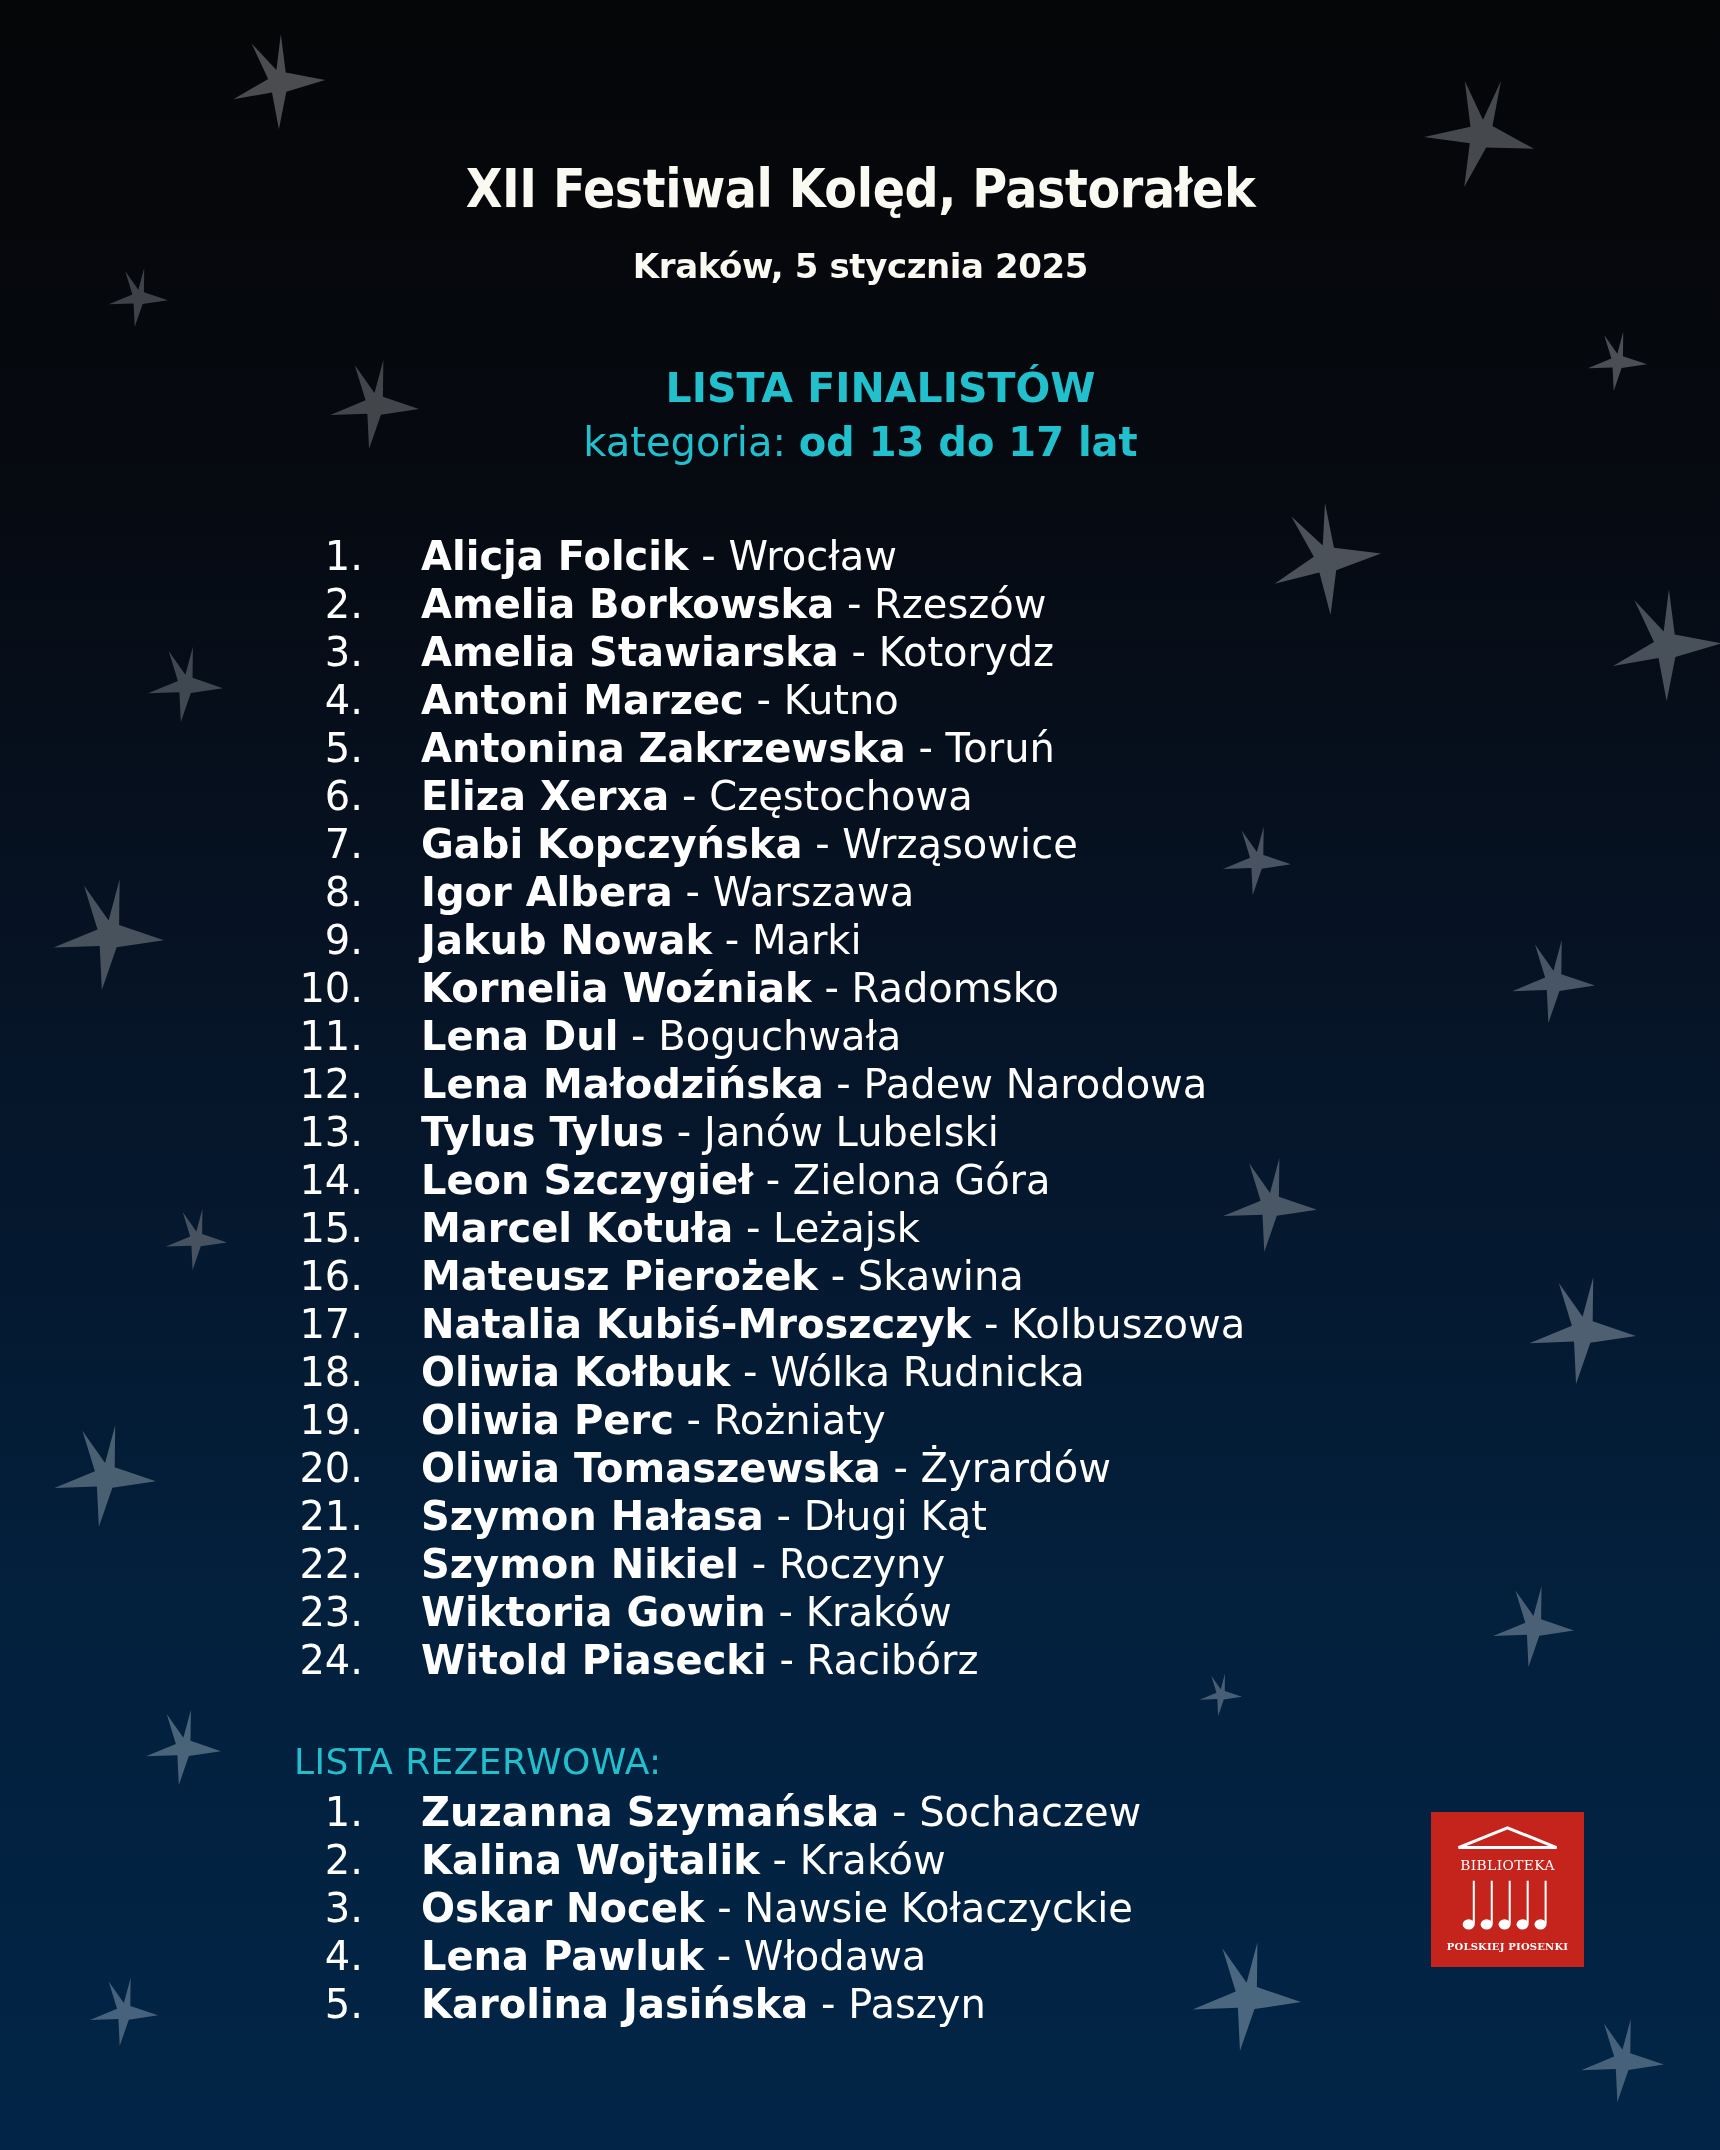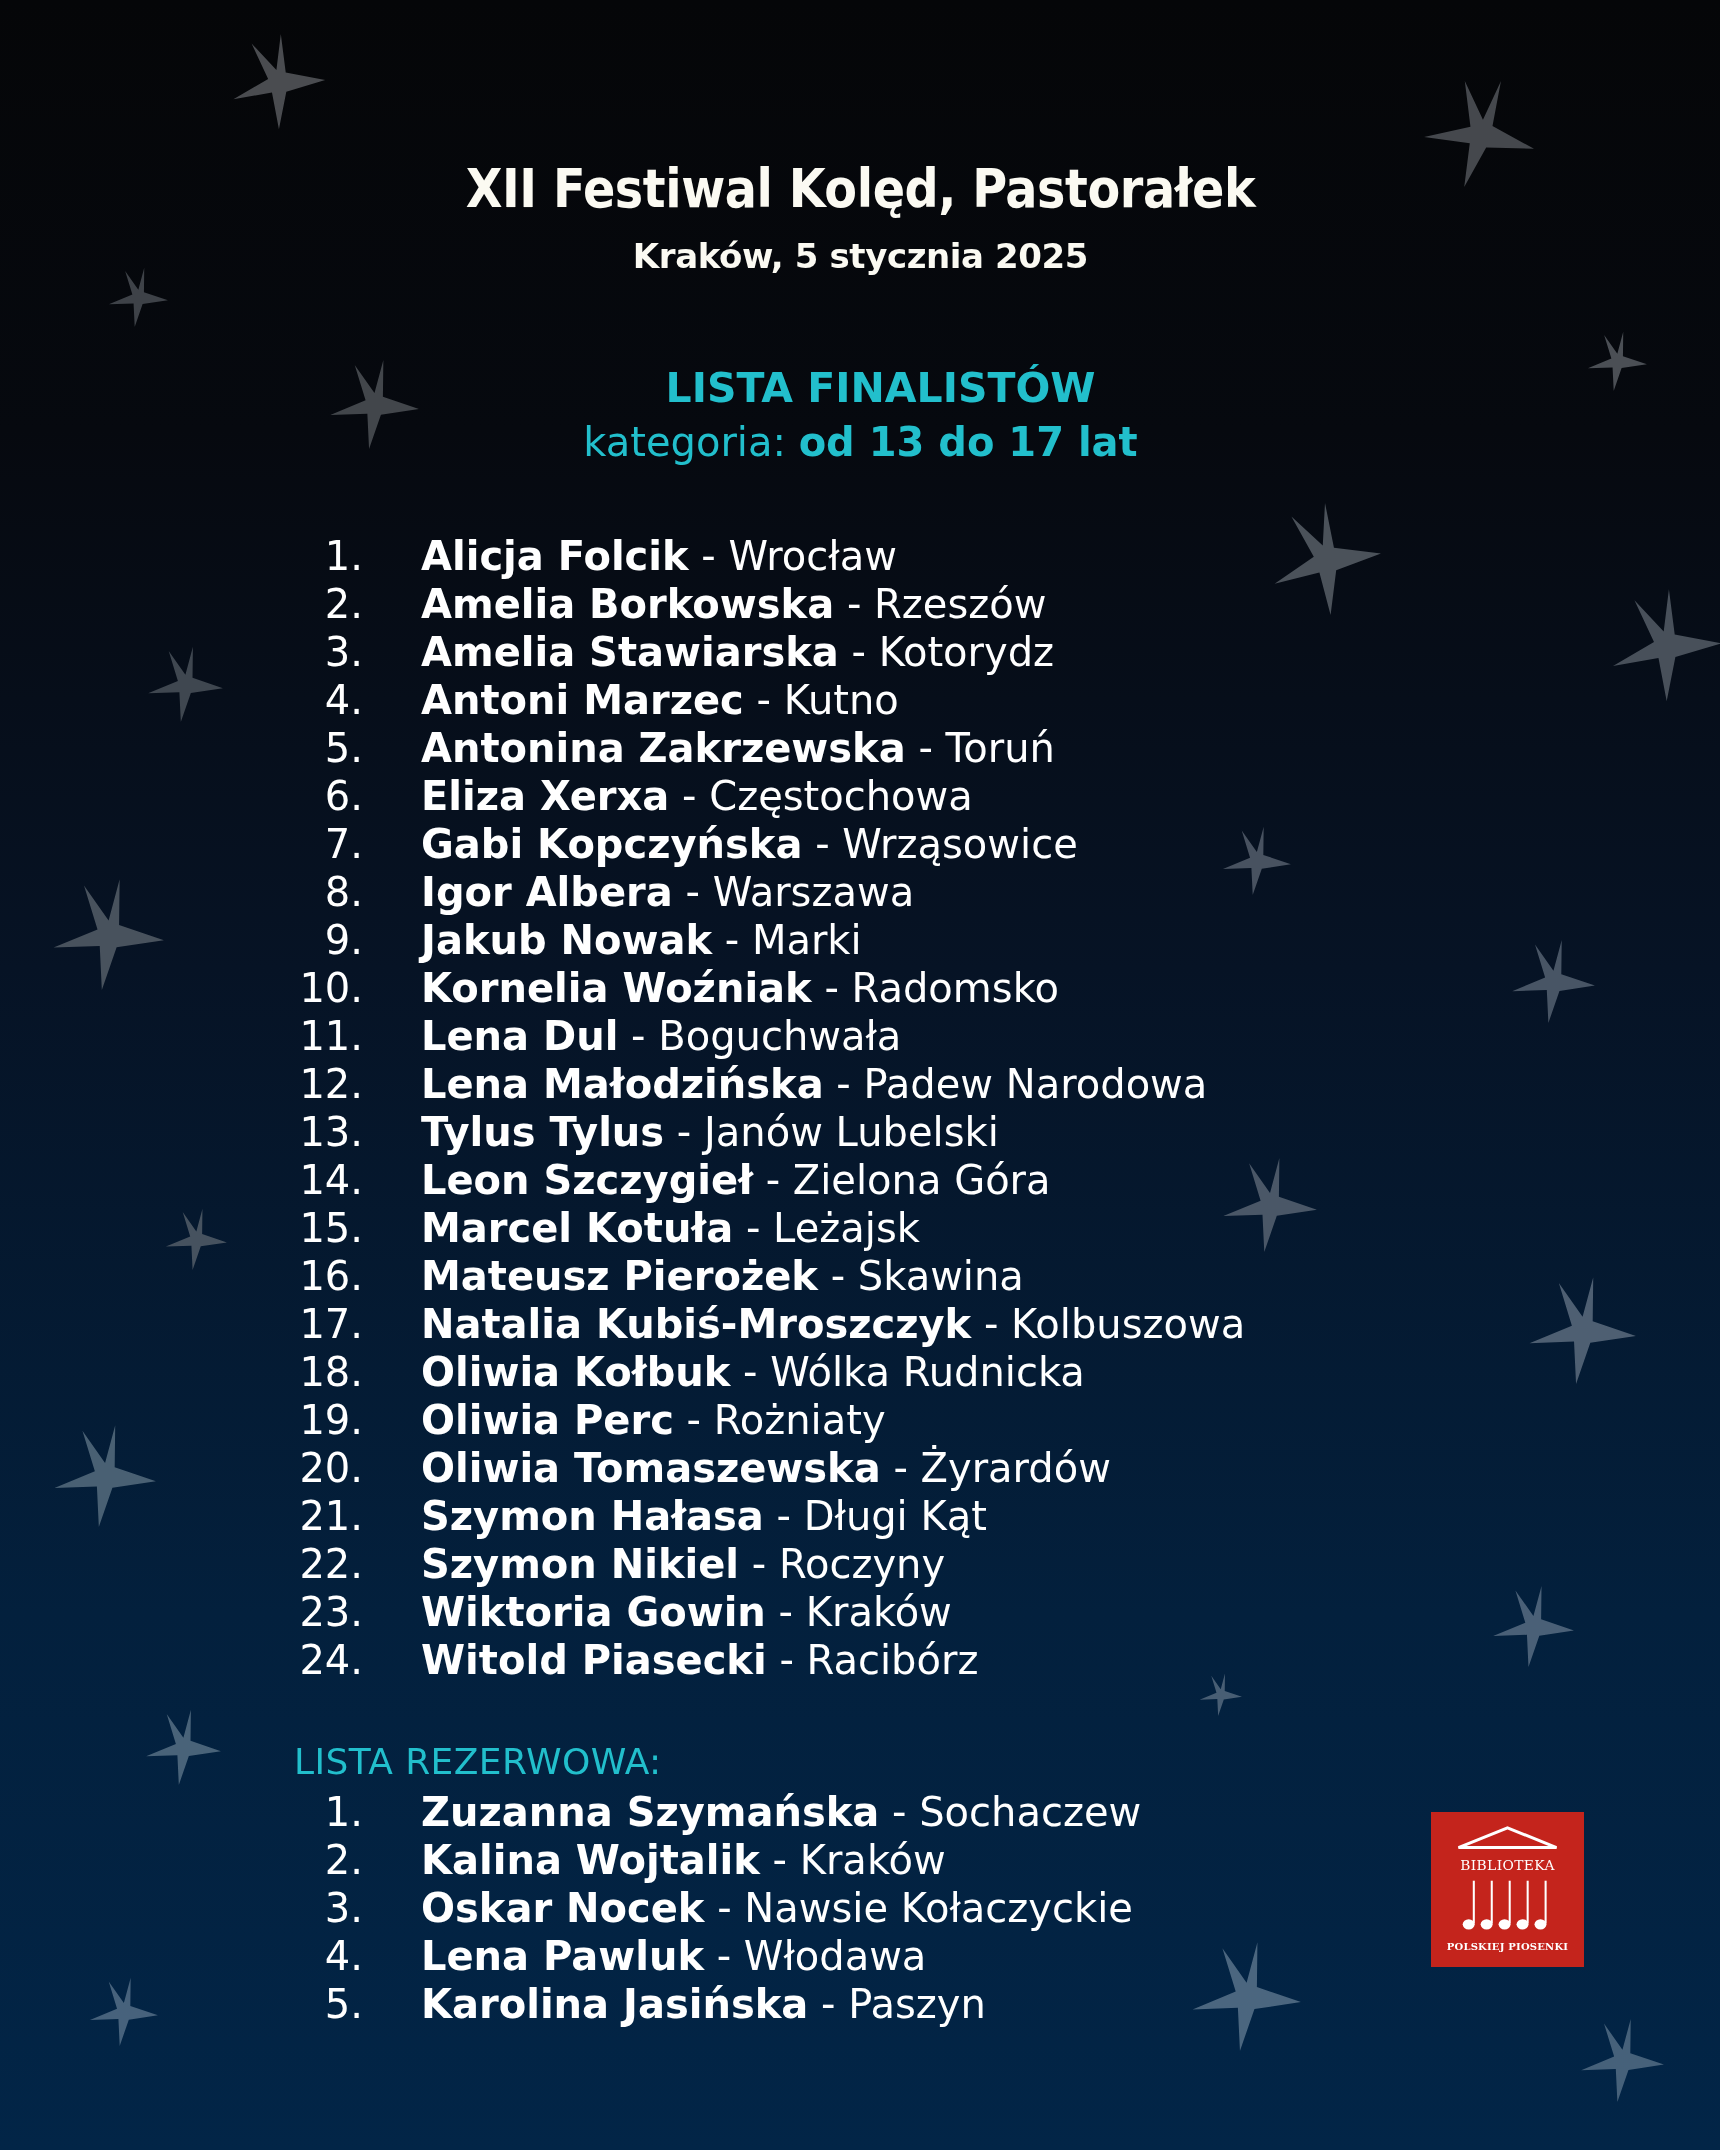--- a/index.html
+++ b/index.html
@@ -13,21 +13,21 @@
   .star { position: absolute; }
   .star svg { display: block; width: 100%; height: 100%; }
   .header { position: absolute; top: 110px; left: 0; width: 1721px; text-align: center; }
   .title-line {
     font-family: "DejaVu Sans Condensed", "DejaVu Sans", sans-serif;
     font-stretch: condensed;
     font-weight: bold; font-size: 53px; line-height: 62px; color: #fbfaf2;
     letter-spacing: -0.4px;
     margin-top: 48px;
   }
-  .subtitle { font-weight: bold; font-size: 34px; line-height: 52px; color: #fbfaf2; margin-top: 10px; letter-spacing: -0.4px; }
+  .subtitle { font-weight: bold; font-size: 34px; line-height: 52px; color: #fbfaf2; margin-top: 20px; letter-spacing: -0.4px; }
   .finalists-heading { position: absolute; top: 361px; left: 0; width: 1721px; text-align: center; color: #22bfcc; }
   .finalists-title { font-weight: bold; font-size: 41px; line-height: 55px; padding-left: 40px; }
   .category { font-size: 40px; line-height: 52px; }
   .category b { font-weight: bold; }
   .list { position: absolute; left: 0; width: 1721px; margin: 0; padding: 0; list-style: none; }
   .list li { position: relative; height: 48px; line-height: 48px; font-size: 40px; white-space: nowrap; }
   .list .num { position: absolute; right: 1358px; text-align: right; }
   .list .entry { position: absolute; left: 379px; }
   .list .name { font-weight: bold; margin-left: 42px; }
   .main-list { top: 532px; }

